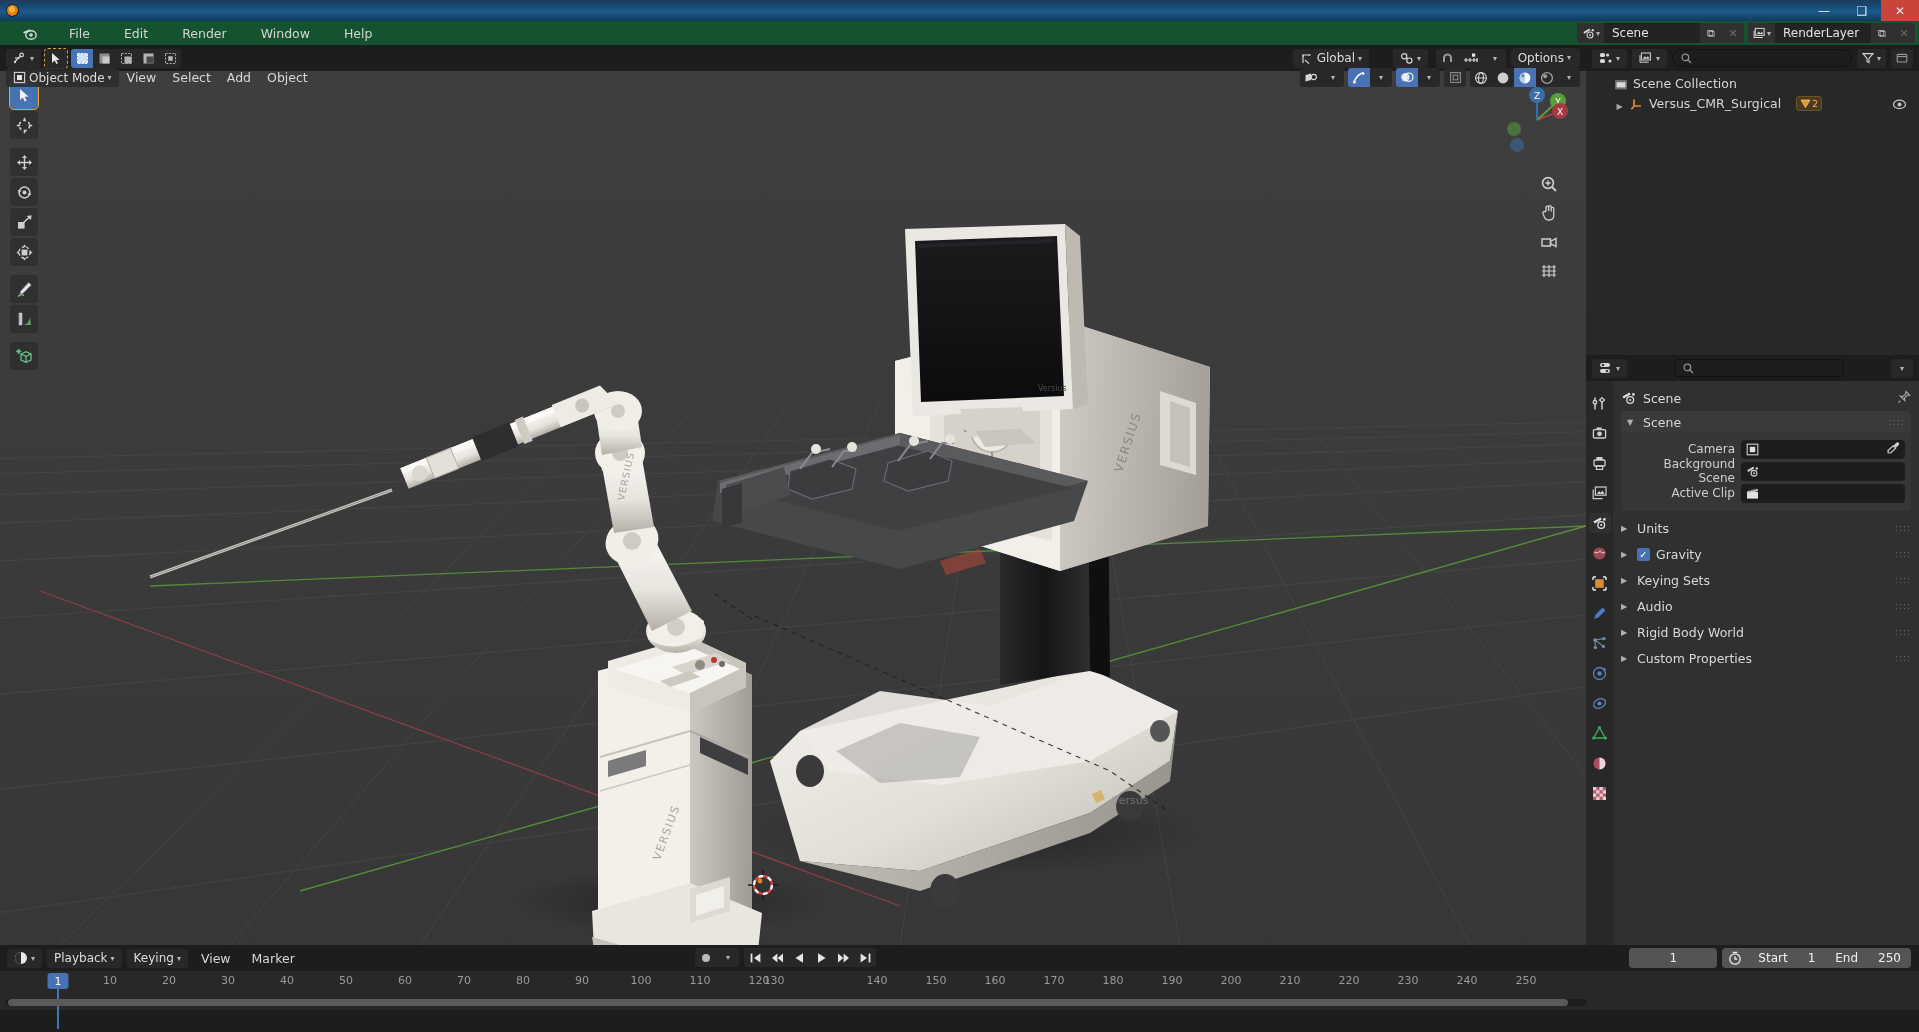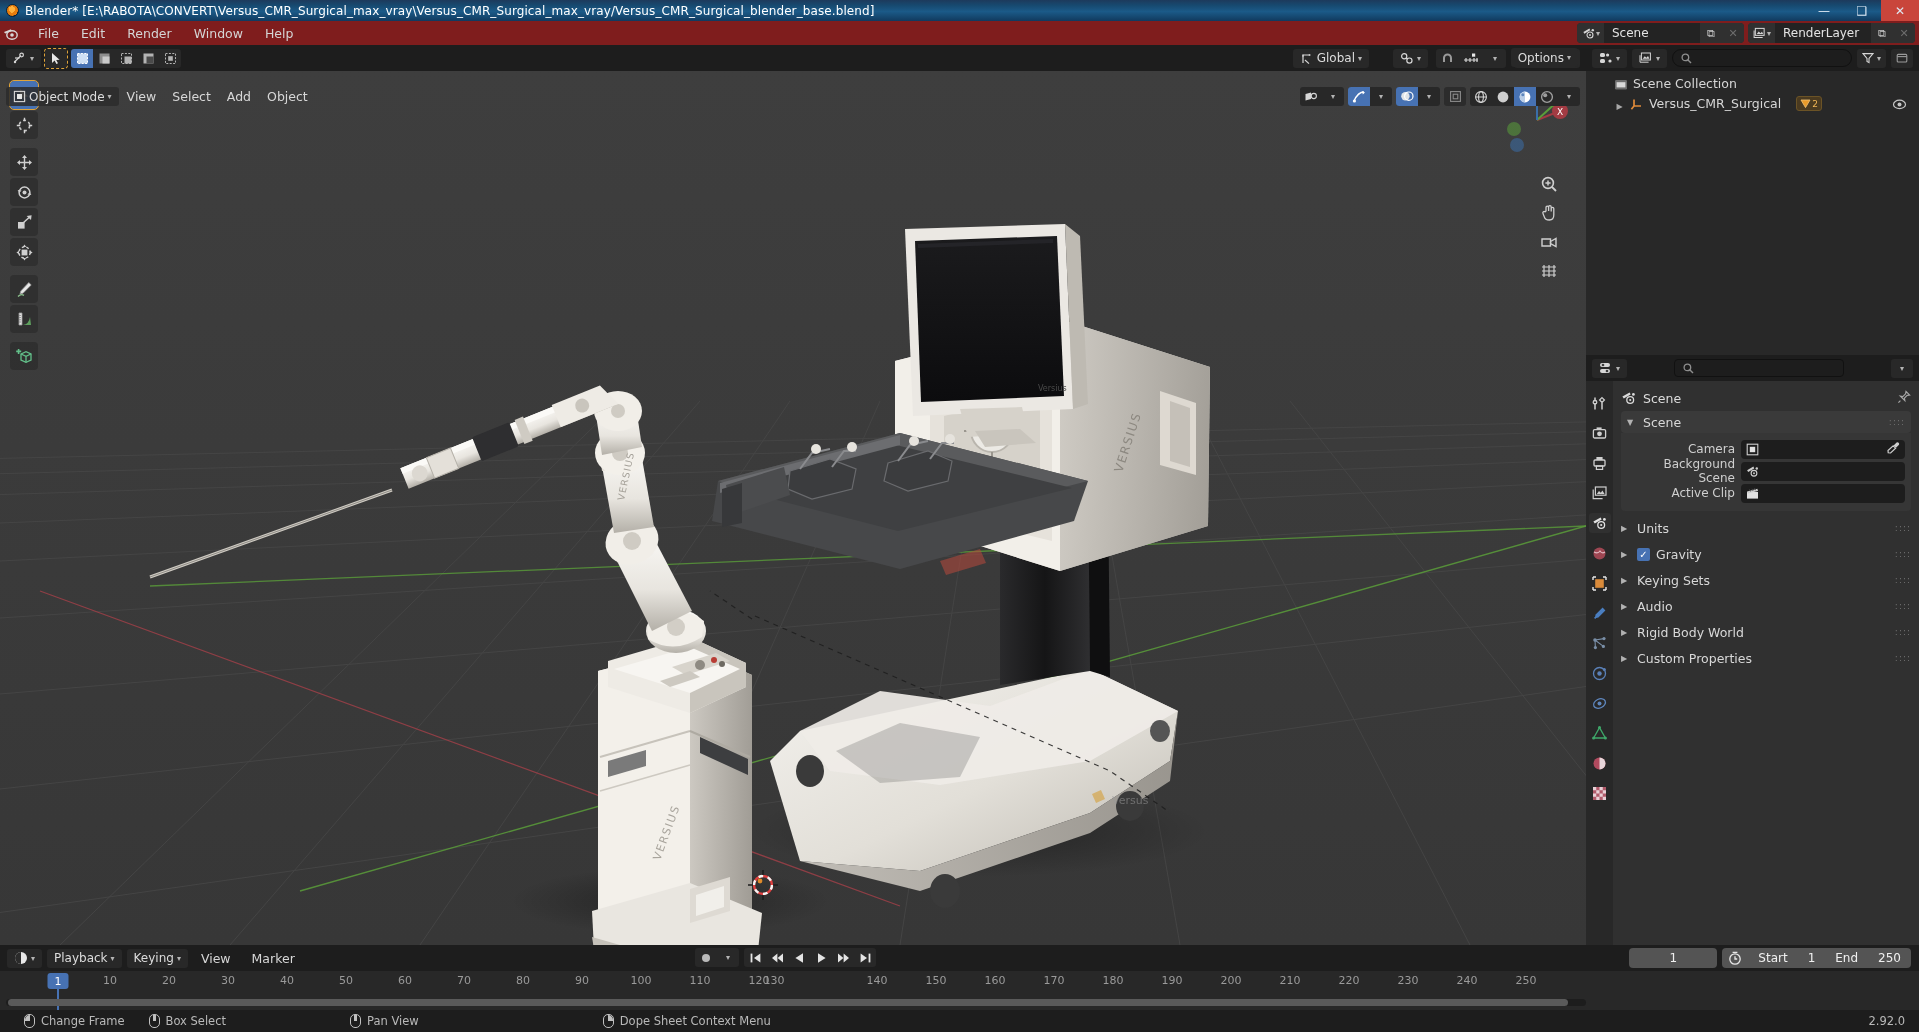--- a/index.html
+++ b/index.html
@@ -27,21 +27,21 @@
   }
   .titlebar .tt { font-size: 12px; color: #fff; white-space: nowrap; letter-spacing: .1px; }
   .winbtns { position:absolute; right:0; top:0; height:21px; display:flex; }
   .winbtn { width:38px; height:21px; display:flex; align-items:center; justify-content:center;
             color:#dfeaf5; font-size:12px; }
   .winbtn.close { background:#c9453b; }
 
   
   .topbar {
     position:absolute; top:21px; left:0; width:1919px; height:24px;
-    background:#7f1d1d; display:flex; align-items:center; gap:4px; padding-left:1px;
+    background:#14532d; display:flex; align-items:center; gap:16px; padding-left:20px;
   }
   .blendlogo { width:20px; height:18px; display:flex; align-items:center; justify-content:center; margin-right:4px;}
   .menuitem { padding:2px 9px; font-size:12.5px; color:#d5d5d5; border-radius:3px; white-space:nowrap;}
   .wstabs { display:flex; align-items:flex-end; height:24px; margin-left:14px; }
   .wstab {
     padding:4px 11px 5px; font-size:12.5px; color:#9b9b9b; white-space:nowrap;
     border-radius:4px 4px 0 0; height:24px; display:flex; align-items:center;
   }
   .wstab.active { background:#303030; color:#e8e8e8; }
   .wstab.plus { color:#b0b0b0; padding:4px 9px; font-size:14px; }
@@ -52,21 +52,21 @@
   .idblock .ib-btn { width:22px; height:20px; display:flex; align-items:center; justify-content:center; background:#303030; color:#c8c8c8; font-size:11px;}
   .idblock .ib-btn.dim { color:#6d6d6d; }
 
   
   .viewport-wrap {
     position:absolute; left:0; top:45px; width:1586px; height:900px;
     background:#303030;
   }
   .vp-header {
     position:absolute; top:0; left:0; width:100%; height:26px;
-    background:#1d1d1d; display:flex; align-items:flex-start; padding:16px 6px;
+    background:#1d1d1d; display:flex; align-items:flex-end; padding:16px 6px;
   }
   .tool-row {
     position:absolute; top:0; left:0; width:100%; height:26px;
     background:#1d1d1d; display:flex; align-items:center; padding:0 6px; gap:4px;
   }
   .btn-sm {
     height:19px; display:flex; align-items:center; gap:3px; padding:0 7px;
     background:#282828; border-radius:3px; color:#dcdcdc; font-size:12px; white-space:nowrap;
   }
   .btn-flat { height:19px; display:flex; align-items:center; padding:0 8px; color:#d7d7d7; font-size:12.5px; border-radius:3px;}
@@ -146,21 +146,20 @@
   .mouseico.r:before{content:"";position:absolute;right:-0.4px;top:-0.4px;width:5px;height:6px;background:#c0c0c0;border-radius:0 5px 0 0;}
   svg.scene { position:absolute; left:0; top:0; width:1586px; height:874px; }
 </style>
 </head>
 <body>
 
 <div id="app">
 
   <div class="titlebar">
     <div class="blenderdot"></div>
-    <div class="tt">Blender* [E:\RABOTA\CONVERT\Versus_CMR_Surgical_max_vray\Versus_CMR_Surgical_max_vray/Versus_CMR_Surgical_blender_base.blend]</div>
     <div class="winbtns">
       <div class="winbtn">—</div>
       <div class="winbtn">❑</div>
       <div class="winbtn close">✕</div>
     </div>
   </div>
 
   <div class="topbar">
     <div class="blendlogo">
       <svg width="16" height="14" viewBox="0 0 16 14">
@@ -1164,33 +1163,14 @@
       <div class="tick" style="left:1408px;">230</div>
       <div class="tick" style="left:1467px;">240</div>
       <div class="tick" style="left:1526px;">250</div>
     </div>
 
     <div class="tl-scroll">
         <i></i>
       </div>
   </div>
 
-  <div class="statusbar">
-    <div class="sb-item">
-      <span class="mouseico l"></span>
-      <span>Change Frame</span>
-    </div>
-    <div class="sb-item">
-      <span class="mouseico m"></span>
-      <span>Box Select</span>
-    </div>
-    <div class="sb-item" style="margin-left:100px;">
-      <span class="mouseico m"></span>
-      <span>Pan View</span>
-    </div>
-    <div class="sb-item" style="margin-left:160px;">
-      <span class="mouseico r"></span>
-      <span>Dope Sheet Context Menu</span>
-    </div>
-    <div class="sb-right">2.92.0</div>
-  </div>
 
 </div>
 
 </body></html>

